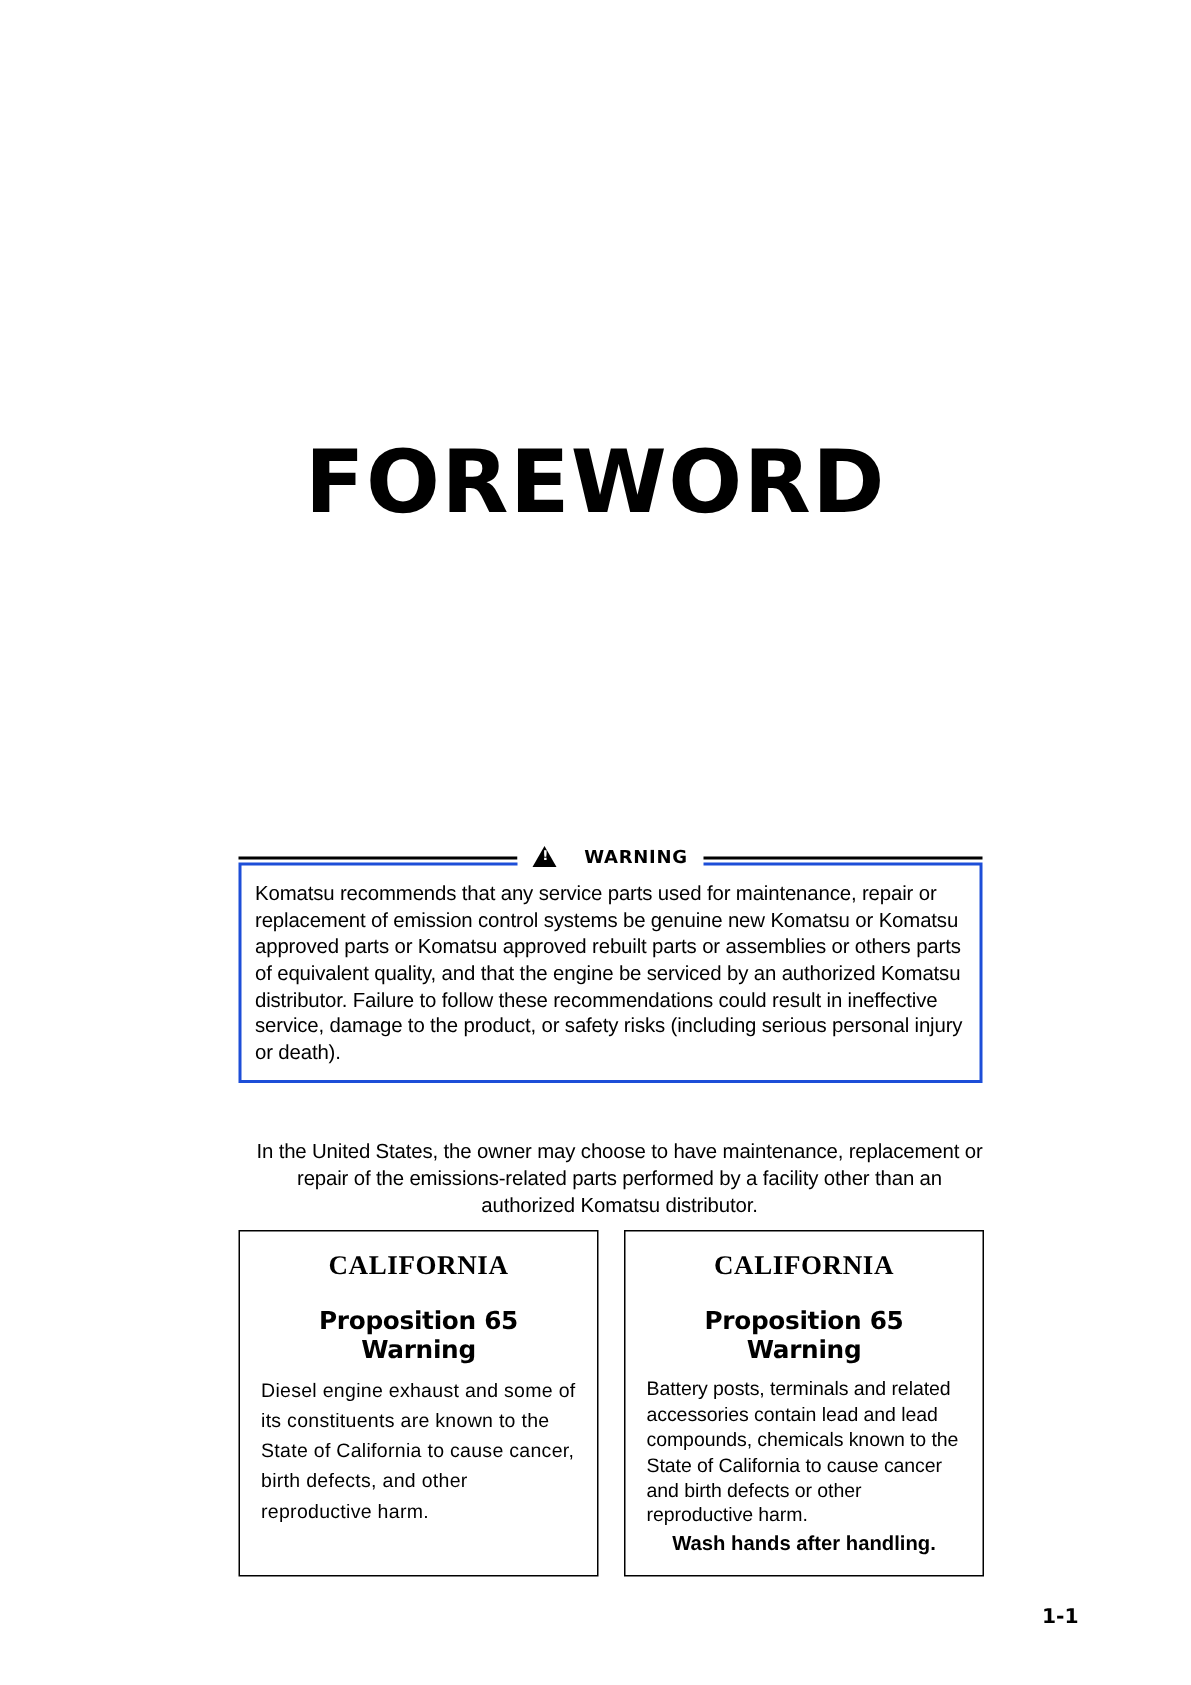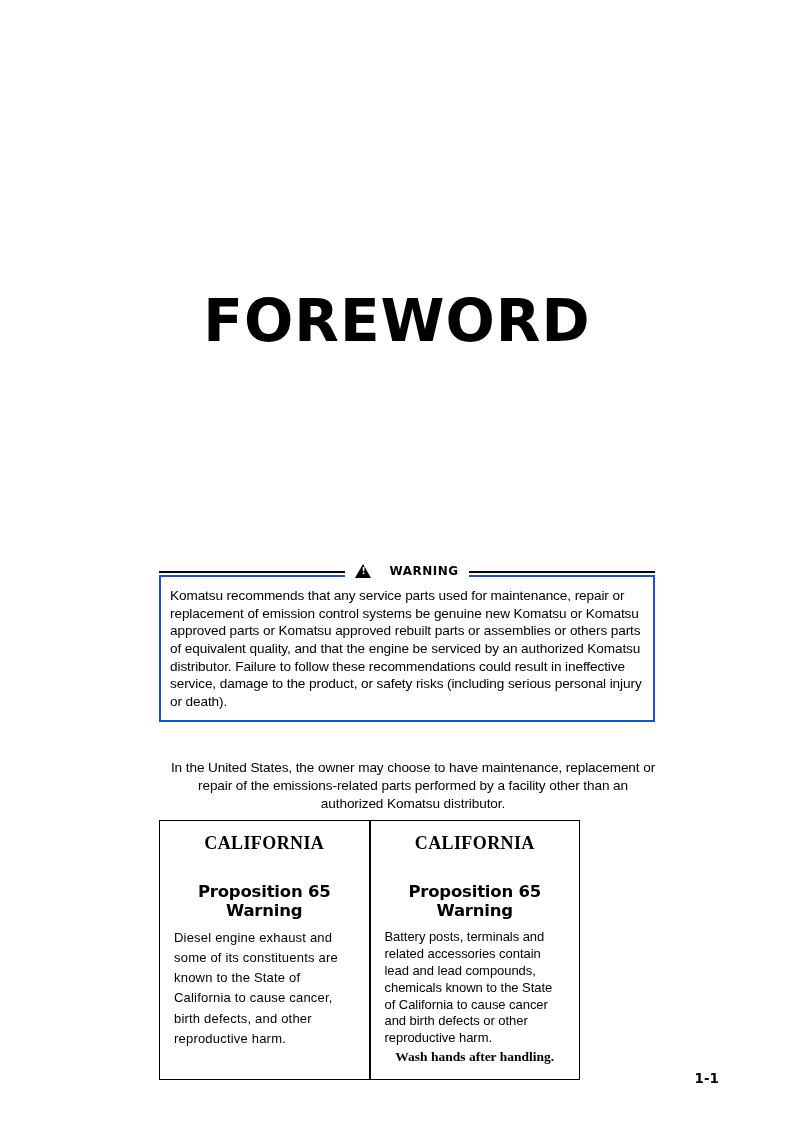--- a/index.html
+++ b/index.html
@@ -126,21 +126,21 @@
     line-height: 1.34;
     letter-spacing: -0.1px;
     text-align: center;
   }
 
   
   .cal-row {
     position: absolute;
     left: 159px;
     top: 820px;
-    width: 421px;
+    width: 497px;
     display: flex;
     justify-content: space-between;
   }
 
   .cal-box {
     border: 1px solid #000;
     width: 240px;
     box-sizing: border-box;
     padding: 12px 14px 14px 14px;
   }
@@ -151,21 +151,21 @@
     font-weight: bold;
     font-family: "Liberation Serif", serif;
     letter-spacing: 0.4px;
   }
 
   .cal-sub {
     text-align: center;
     font-size: 16.5px;
     font-weight: bold;
     font-family: "DejaVu Sans", sans-serif;
-    margin-top: 28px;
+    margin-top: 17px;
     letter-spacing: -0.2px;
   }
 
   .cal-body {
     margin-top: 8px;
     font-size: 13px;
     line-height: 1.55;
     letter-spacing: 0.2px;
   }
 
@@ -174,21 +174,21 @@
     letter-spacing: -0.05px;
     margin-top: 9px;
   }
 
   .cal-strong {
     display: block;
     font-weight: bold;
     text-align: center;
     margin-top: 2px;
     font-size: 13.5px;
-    font-family: Liberation Serif, serif;
+    font-family: Liberation Sans, sans-serif;
   }
 
   
   .page-number {
     position: absolute;
     right: 75px;
     bottom: 37px;
     font-size: 13.5px;
     font-weight: bold;
     font-family: "DejaVu Sans", sans-serif;

